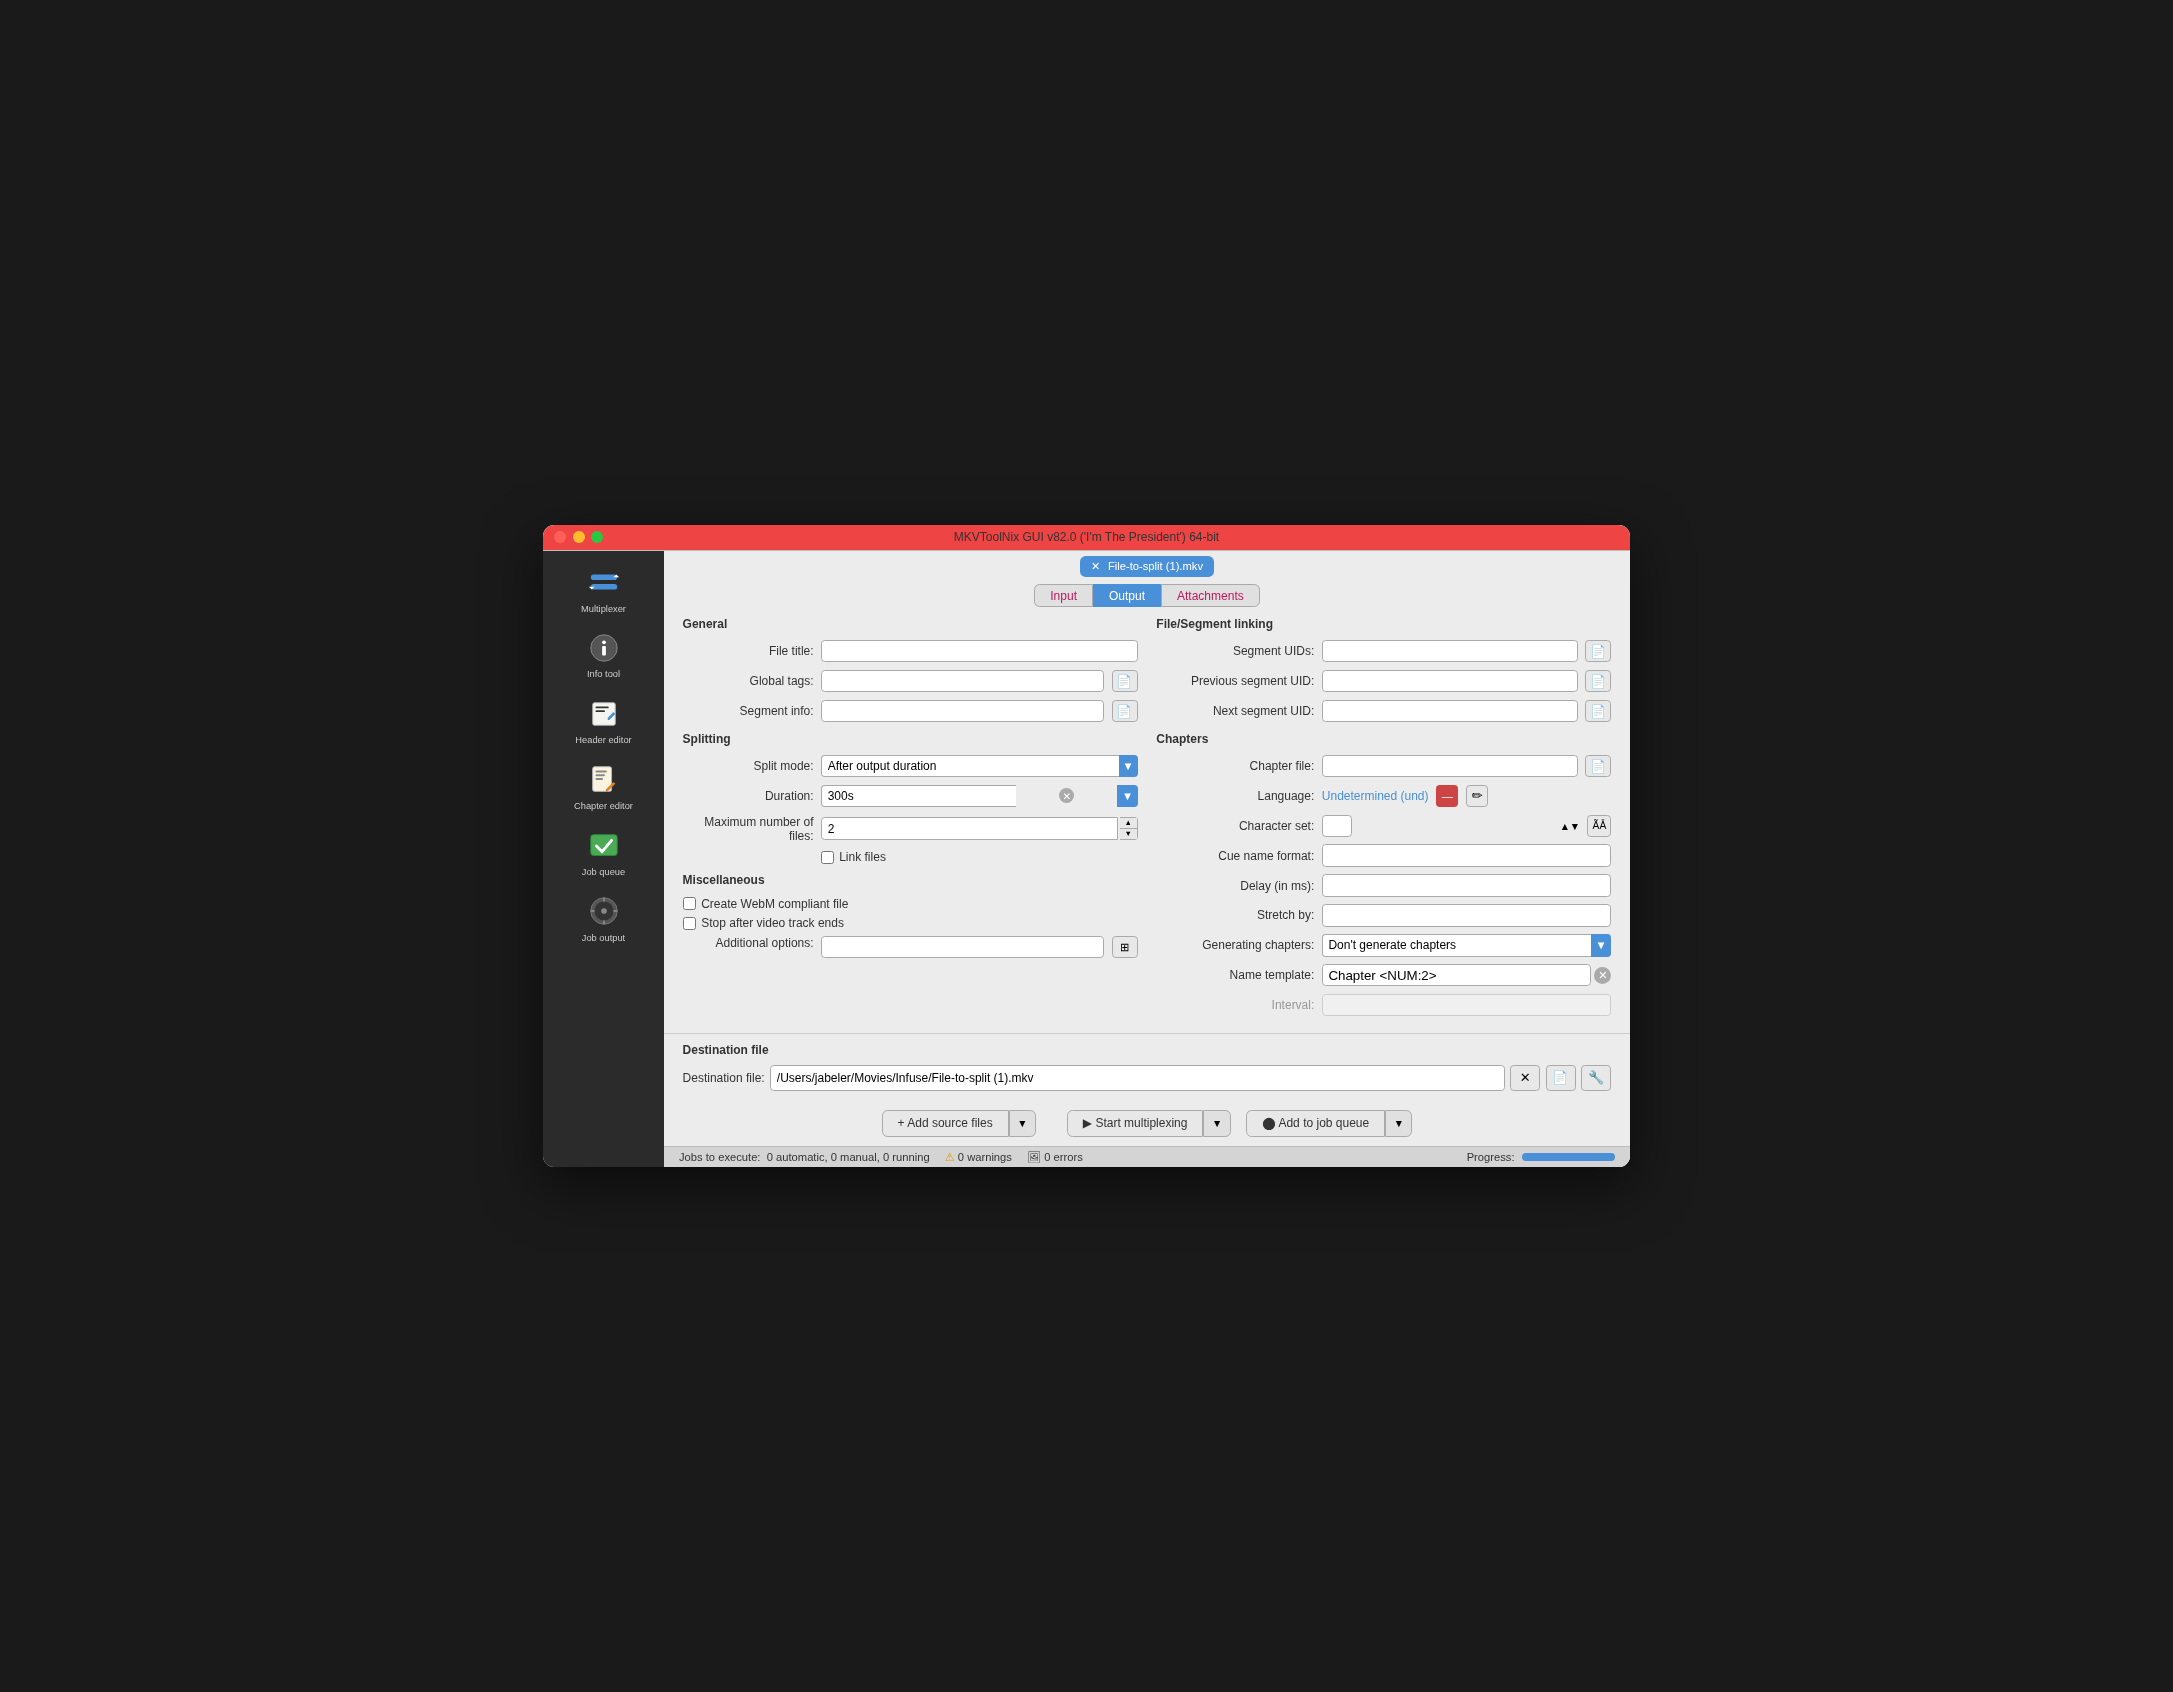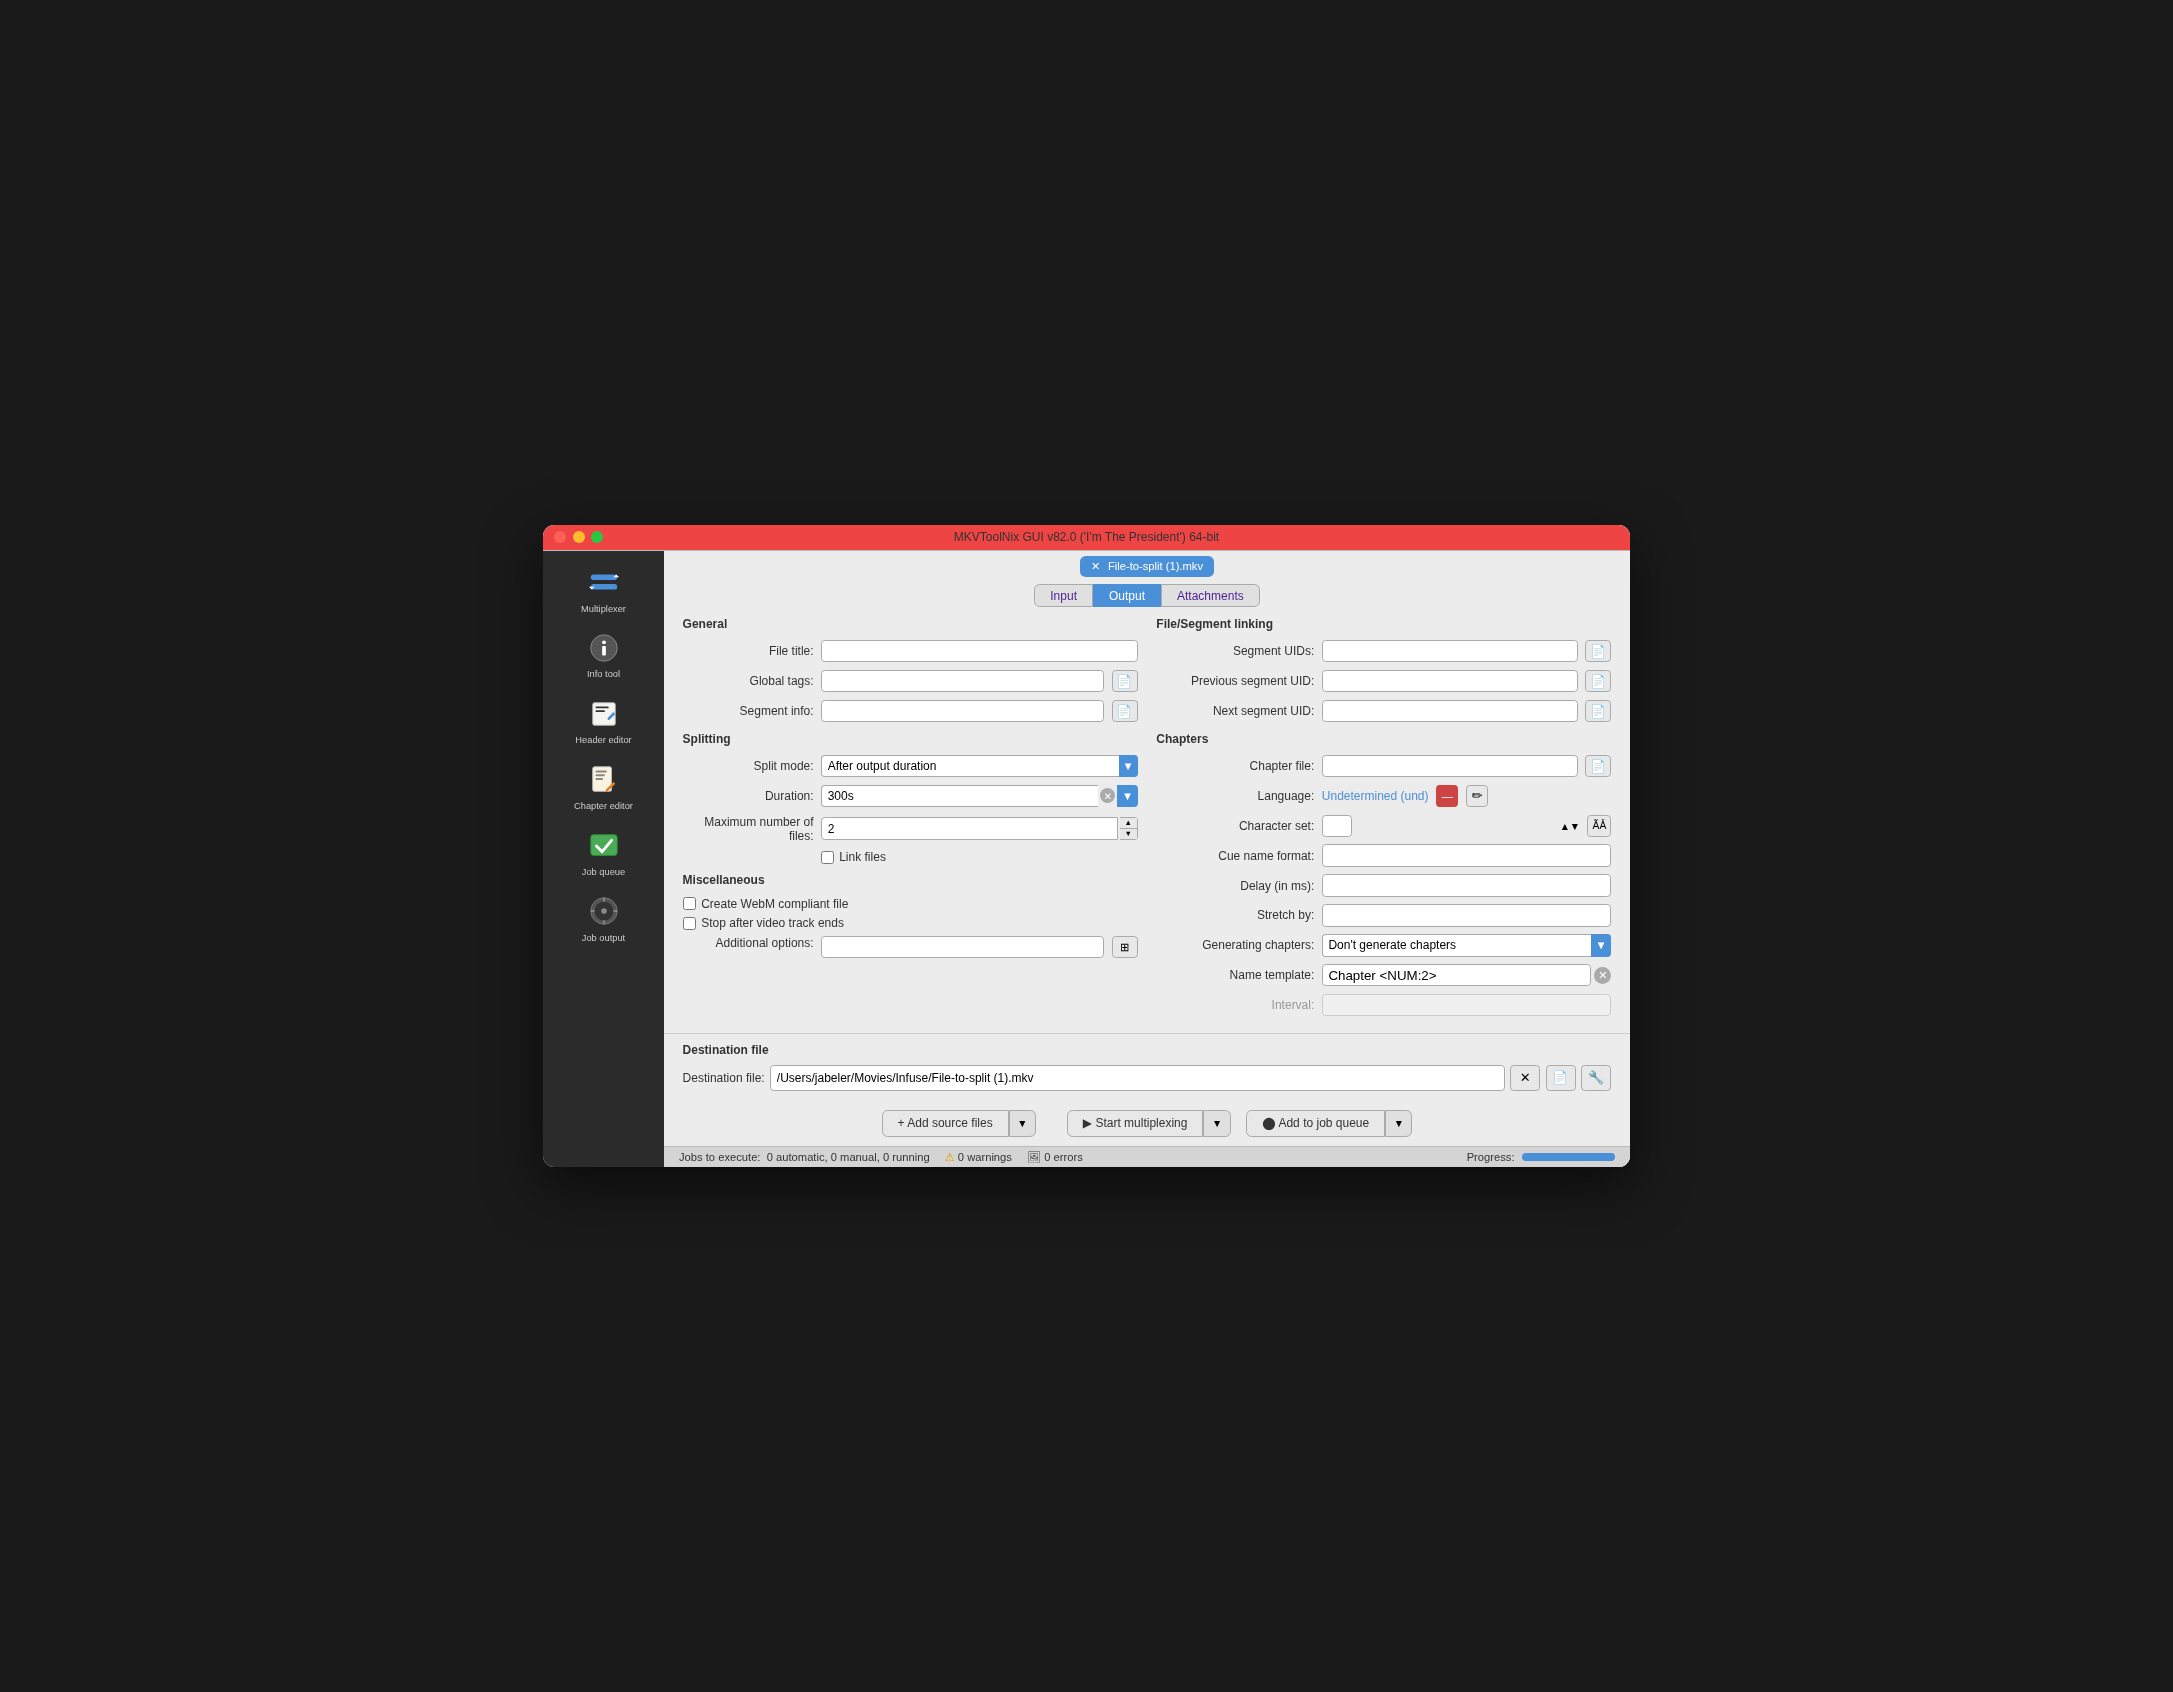--- a/index.html
+++ b/index.html
@@ -105,21 +105,21 @@
       display: flex;
       justify-content: center;
       gap: 0;
     }
     .tab {
       padding: 3.7px 15px;
       border: 0.9px solid #aaa;
       background: #e0e0e0;
       cursor: pointer;
       font-size: 12px;
-      color: #4c1d95;
+      color: #be185d;
     }
     .tab:first-child { border-radius: 5.6px 0 0 5.6px; }
     .tab:last-child { border-radius: 0 5.6px 5.6px 0; }
     .tab.active {
       background: #4a90d9;
       color: white;
       border-color: #4a90d9;
     }
     .main-content {
       display: flex;
@@ -515,20 +515,21 @@
       display: flex;
       flex: 1;
     }
     .select-with-blue .form-select {
       border-radius: 3.7px 0 0 3.7px;
       border-right: none;
     }
     .duration-select-blue {
       display: flex;
       flex: 1;
+      gap: 41px;
     }
     .duration-select-blue .duration-input {
       border-radius: 3.7px 0 0 3.7px;
       border-right: none;
     }
   </style>
 </head>
 <body>
 
 <div class="window">

